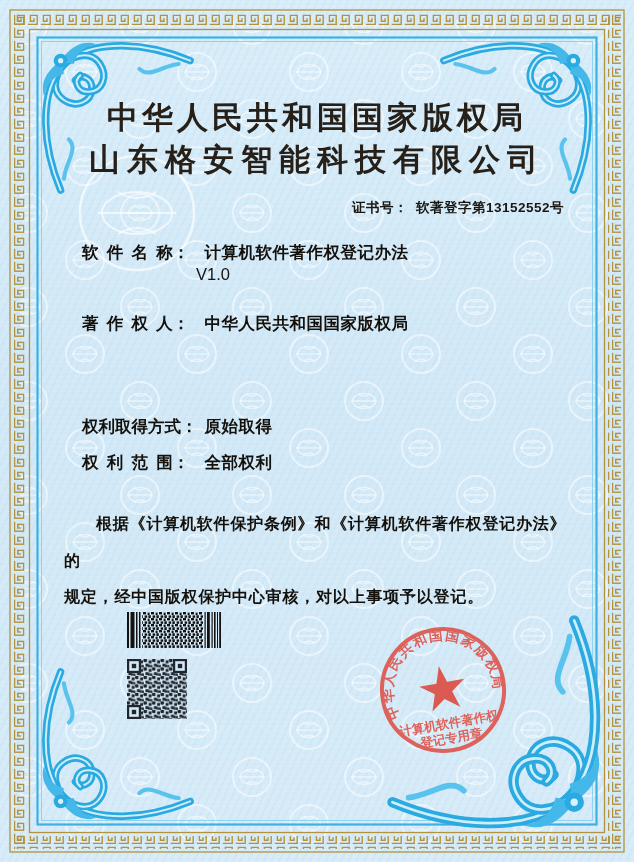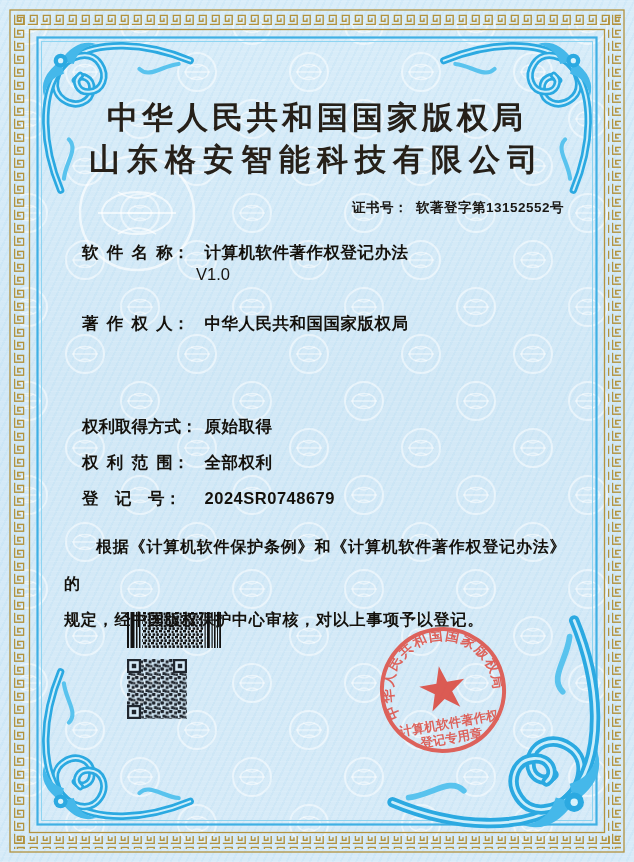--- a/index.html
+++ b/index.html
@@ -23,21 +23,21 @@
   .certno{
     top:199px; right:70px; font-size:13.5px; font-weight:700; color:#1a1713;
     letter-spacing:.5px; white-space:nowrap;
   }
   .certno .lbl{margin-right:8px;}
   .field{left:82px; white-space:nowrap; font-size:16.5px; font-weight:700;}
   .field .flabel{display:inline-block; width:118px; color:#14110c;}
   .field .fvalue{display:inline-block; color:#14110c; letter-spacing:.5px;}
   .fvalue2{left:196px; font-size:16.5px; font-weight:400;}
   .statement{
-    left:64px; top:529px; width:514px; font-size:16px; font-weight:700;
+    left:64px; top:506px; width:514px; font-size:16px; font-weight:700;
     line-height:36.5px; letter-spacing:.8px; color:#14110c;
   }
   .statement .ln1{text-indent:2em;}
   .date{
     left:388px; top:751px; font-size:20px; font-weight:800; letter-spacing:.5px;
     color:#0d0b08; white-space:nowrap;
   }
 </style>
 </head>
 <body>
@@ -124,24 +124,20 @@
   <div class="abs field" style="top:452px">
     <span class="flabel">权 利 范 围：</span>
     <span class="fvalue">全部权利</span>
   </div>
 
   <div class="abs field" style="top:416px">
     <span class="flabel">权利取得方式：</span>
     <span class="fvalue">原始取得</span>
   </div>
 
-  <div class="abs field" style="top:488px">
-    <span class="flabel">登  记  号：</span>
-    <span class="fvalue">2024SR0748679</span>
-  </div>
 
   <div class="abs statement">
     <div class="ln1">根据《计算机软件保护条例》和《计算机软件著作权登记办法》的</div>
     <div class="ln2">规定，经中国版权保护中心审核，对以上事项予以登记。</div>
   </div>
 
   <svg class="abs" style="left:127px;top:612px" width="94" height="36" viewBox="0 0 94 36">
     <defs>
       <pattern id="pdfn" width="8" height="6" patternUnits="userSpaceOnUse">
         <rect x="0" y="0" width="3" height="2.4" fill="#121212"></rect>

